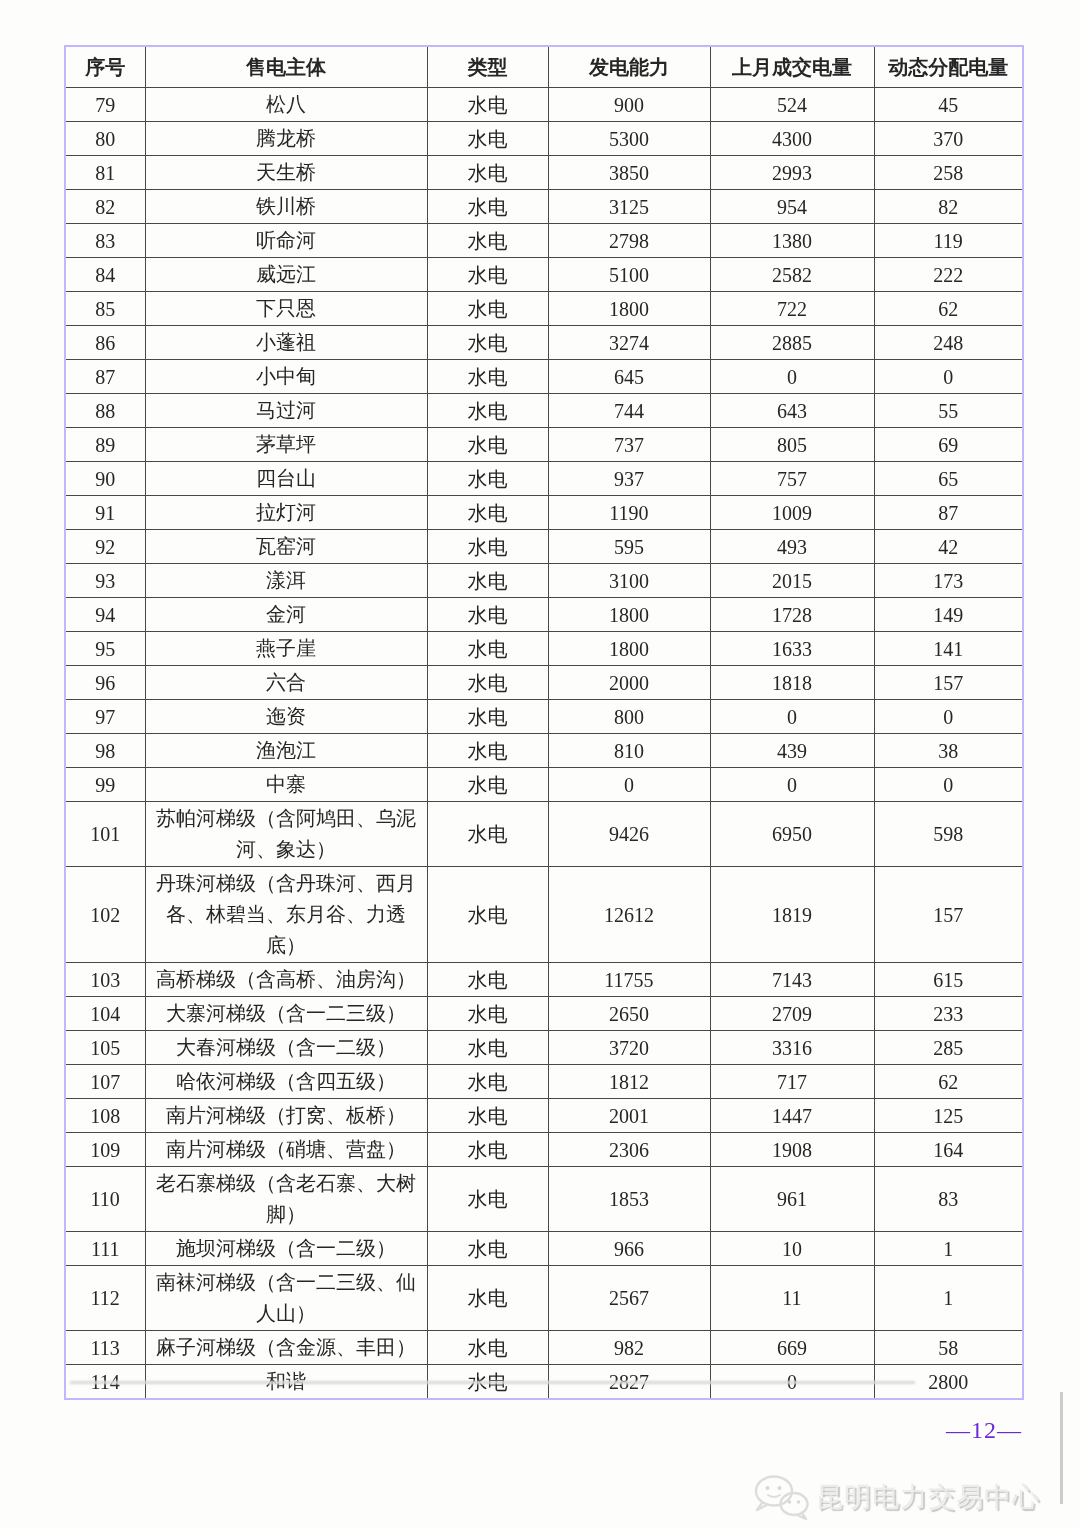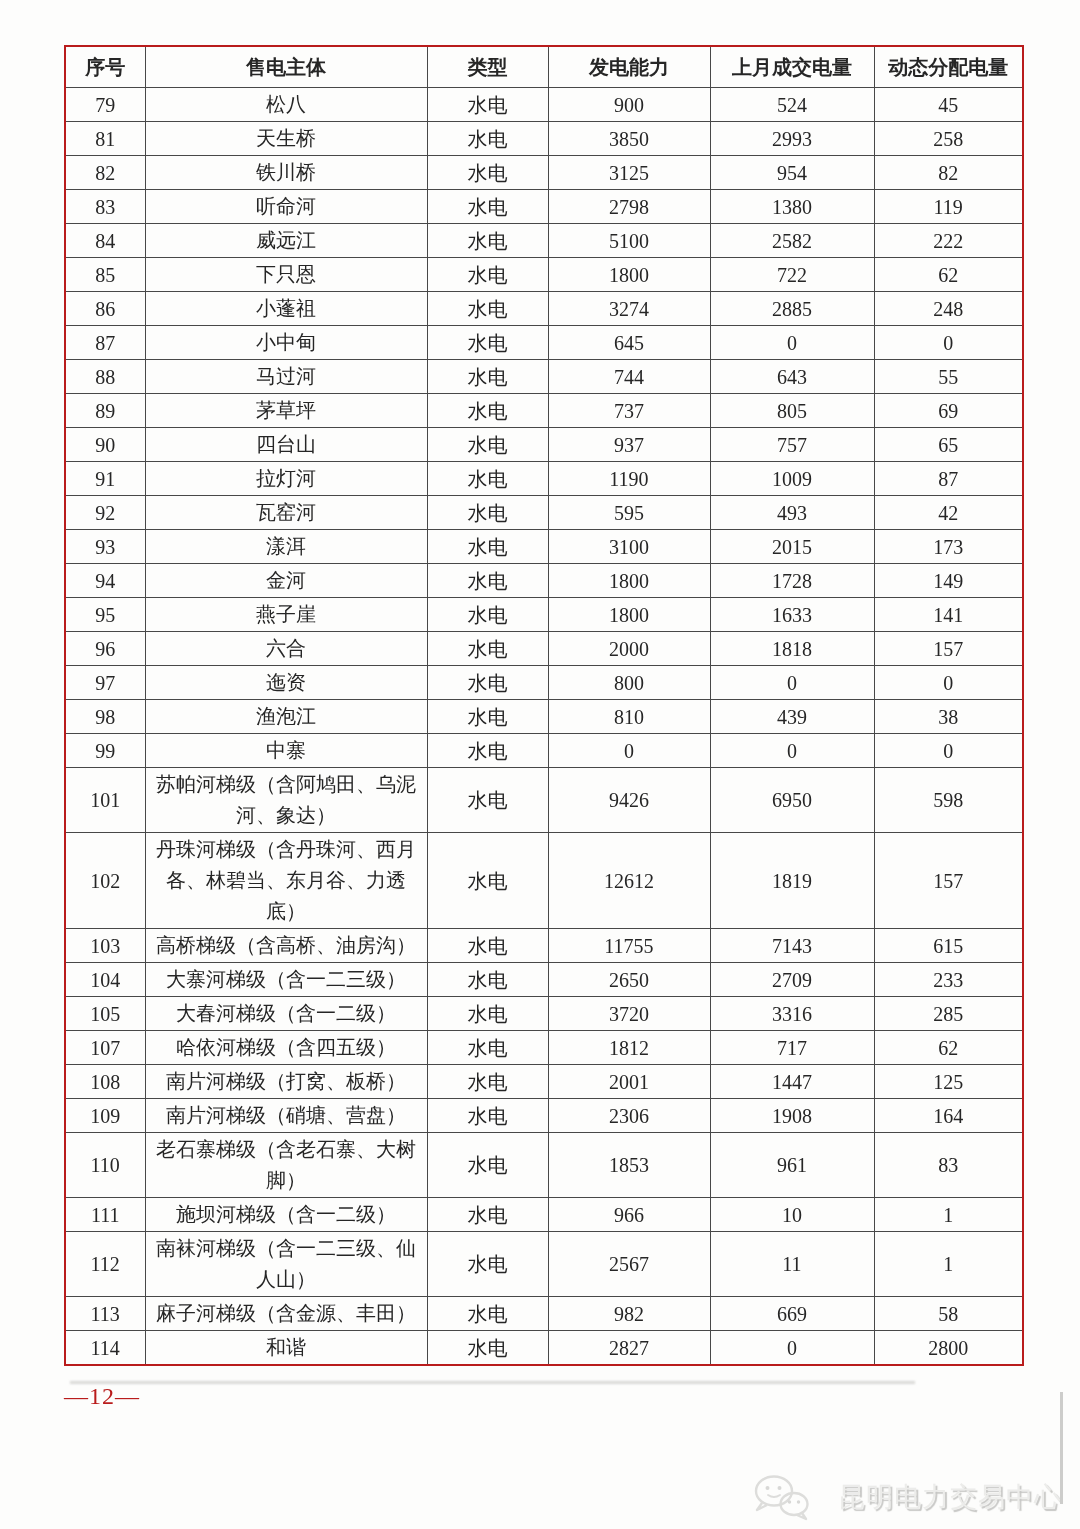--- a/index.html
+++ b/index.html
@@ -13,21 +13,21 @@
   }
   .content {
     position: absolute;
     left: 64px; top: 45px;
     width: 958px;
   }
   table.seller-table {
     border-collapse: collapse;
     width: 100%;
     table-layout: fixed;
-    border: 2px solid #b91c1c;
+    border: 2px solid #c4b5fd;
   }
   .seller-table th, .seller-table td {
     border: 1px solid #484848;
     text-align: center;
     vertical-align: middle;
     padding: 1px 3px;
     font-size: 20px;
     overflow: hidden;
   }
   .seller-table th {
@@ -35,32 +35,32 @@
     font-weight: bold;
   }
   .seller-table td {
     height: 30px;
     line-height: 30px;
   }
   .seller-table td.name-cell {
     line-height: 31px;
   }
   .page-number {
-    text-align: left;
+    text-align: right;
     margin-top: 17px;
     font-size: 24px;
-    color: #b91c1c;
+    color: #6d28d9;
     letter-spacing: 1px;
   }
   .watermark {
     position: absolute;
     left: 750px; top: 1472px;
     display: flex;
     align-items: center;
-    gap: 26px;
+    gap: 4px;
     text-align: right;
   }
   .wm-text {
     font-family: "Liberation Sans", sans-serif;
     font-size: 27px;
     letter-spacing: 1px;
     color: #ececea;
     text-shadow: 2px 2px 1px #c7c7c5;
     white-space: nowrap;
   }
@@ -103,20 +103,28 @@
         </tr>
     </thead>
     <tbody>
         <tr>
           <td>79</td>
           <td class="name-cell">松八</td>
           <td>水电</td>
           <td>900</td>
           <td>524</td>
           <td>45</td>
+        </tr>
+        <tr>
+          <td>80</td>
+          <td class="name-cell">腾龙桥</td>
+          <td>水电</td>
+          <td>5300</td>
+          <td>4300</td>
+          <td>370</td>
         </tr>
         <tr>
           <td>81</td>
           <td class="name-cell">天生桥</td>
           <td>水电</td>
           <td>3850</td>
           <td>2993</td>
           <td>258</td>
         </tr>
         <tr>

